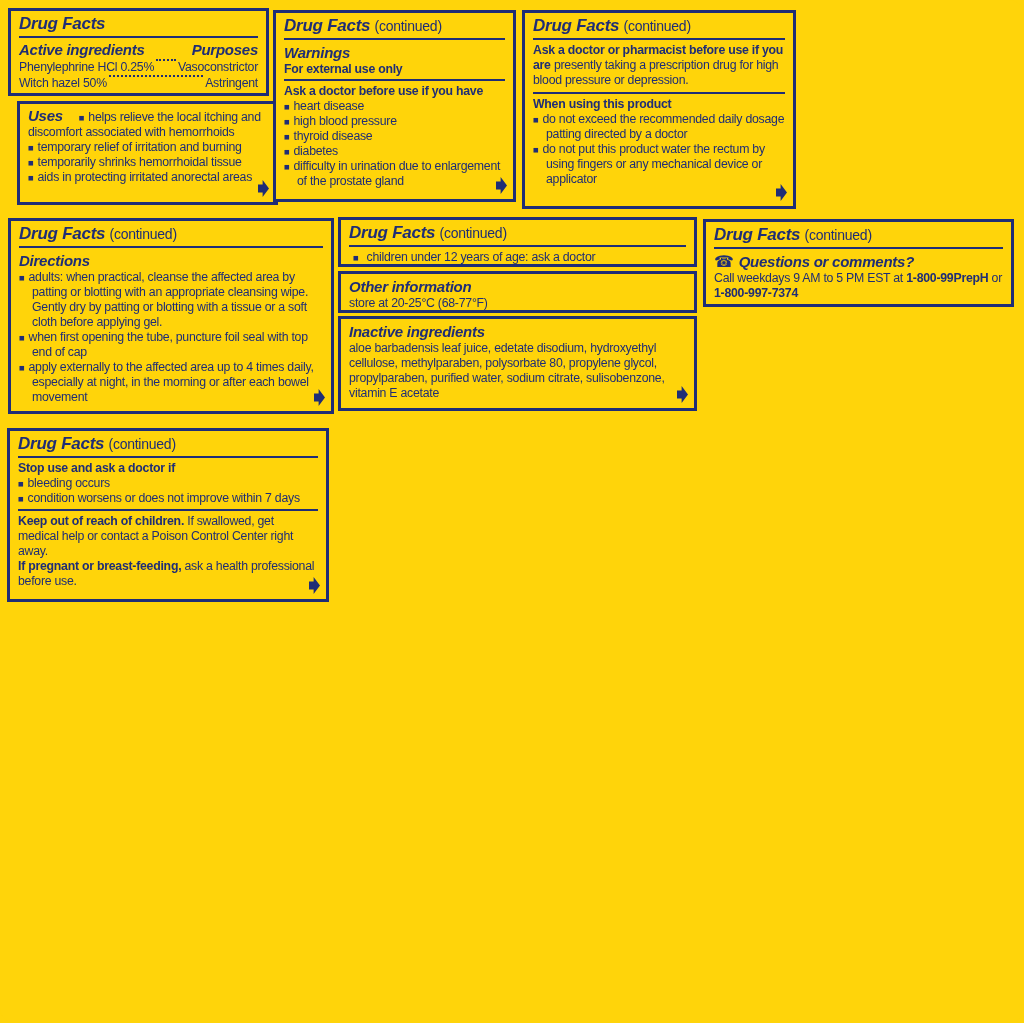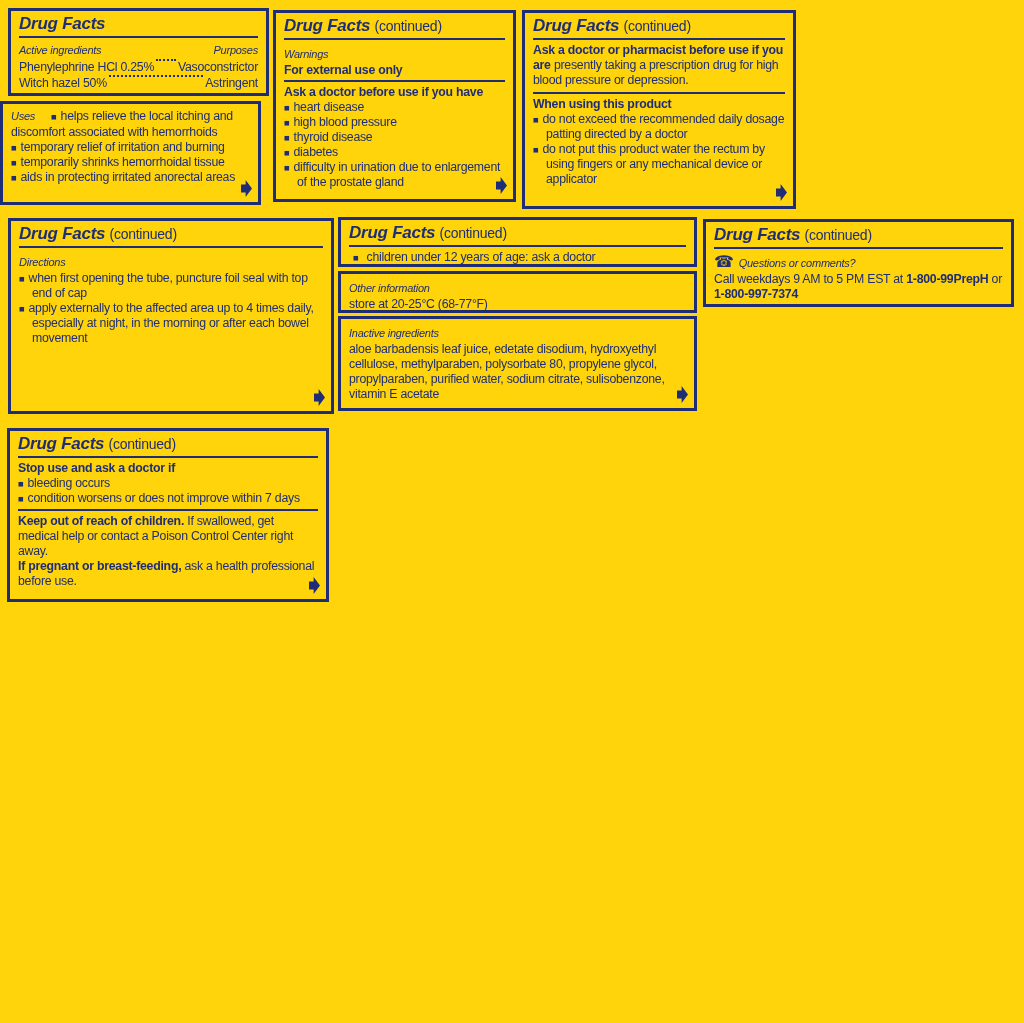--- a/index.html
+++ b/index.html
@@ -15,21 +15,21 @@
     position:absolute;
     border:3px solid #1f2d76;
     background:#ffd40a;
     padding:3px 8px 4px 8px;
     box-sizing:border-box;
   }
   .df-line{margin:0 0 1px 0;line-height:20px;white-space:nowrap;}
   .df{font-size:17px;font-weight:bold;font-style:italic;}
   .cont{font-size:14px;font-weight:normal;font-style:normal;}
   .rule{border-top:2px solid #1f2d76;margin:2px 0 3px 0;height:0;}
-  .h1{font-size:11px;font-weight:normal;font-style:italic;line-height:18px;text-align:center;}
+  .h1{font-size:15px;font-weight:bold;font-style:italic;line-height:18px;text-align:center;}
   .sub{font-size:12.3px;font-weight:bold;line-height:15px;margin:0;}
   p.t{font-size:12.3px;line-height:15px;margin:0;}
   p.b{font-size:12.3px;line-height:15px;margin:0;padding-left:13px;text-indent:-13px;}
   .bu{font-size:9.5px;margin-right:4px;}
   b.inb{font-weight:bold;}
   .arrow{
     position:absolute;right:6px;bottom:5px;width:11px;height:17px;
     background:#1f2d76;
     -webkit-clip-path:polygon(0 26%,42% 26%,42% 0,100% 50%,42% 100%,42% 74%,0 74%);
     clip-path:polygon(0 26%,42% 26%,42% 0,100% 50%,42% 100%,42% 74%,0 74%);
@@ -58,21 +58,21 @@
       <span class="ing-dots"></span>
       <span>Vasoconstrictor</span>
     </div>
     <div class="ing-row">
       <span>Witch hazel 50%</span>
       <span class="ing-dots"></span>
       <span>Astringent</span>
     </div>
   </div>
 
-  <div class="box" style="left:0;top:101px;width:261px;height:104px;">
+  <div class="box" style="left:17px;top:101px;width:261px;height:104px;">
     <p class="t">
       <span class="h1 uses-h">Uses</span><span class="bu">■</span><span>helps relieve the local itching and discomfort associated with hemorrhoids</span>
     </p>
     <p class="b"><span class="bu">■</span><span>temporary relief of irritation and burning</span></p>
     <p class="b"><span class="bu">■</span><span>temporarily shrinks hemorrhoidal tissue</span></p>
     <p class="b"><span class="bu">■</span><span>aids in protecting irritated anorectal areas</span></p>
     <div class="arrow"></div>
   </div>
 
   <div class="box" style="left:273px;top:10px;width:243px;height:192px;">
@@ -98,20 +98,21 @@
     <p class="sub">When using this product</p>
     <p class="b"><span class="bu">■</span><span>do not exceed the recommended daily dosage patting directed by a doctor</span></p>
     <p class="b"><span class="bu">■</span><span>do not put this product water the rectum by using fingers or any mechanical device or applicator</span></p>
     <div class="arrow"></div>
   </div>
 
   <div class="box" style="left:8px;top:218px;width:326px;height:196px;">
     <p class="df-line"><span class="df">Drug Facts</span> <span class="cont">(continued)</span></p>
     <div class="rule"></div>
     <p class="headline"><span class="h1">Directions</span></p>
+    <p class="b"><span class="bu">■</span><span>adults: when practical, cleanse the affected area by patting or blotting with an appropriate cleansing wipe. Gently dry by patting or blotting with a tissue or a soft cloth before applying gel.</span></p>
     <p class="b"><span class="bu">■</span><span>when first opening the tube, puncture foil seal with top end of cap</span></p>
     <p class="b"><span class="bu">■</span><span>apply externally to the affected area up to 4 times daily, especially at night, in the morning or after each bowel movement</span></p>
     <div class="arrow"></div>
   </div>
 
   <div class="box" style="left:338px;top:217px;width:359px;height:50px;">
     <p class="df-line"><span class="df">Drug Facts</span> <span class="cont">(continued)</span></p>
     <div class="rule"></div>
     <p class="b" style="padding-left:17px;"><span class="bu" style="margin-right:8px;">■</span><span>children under 12 years of age: ask a doctor</span></p>
   </div>

